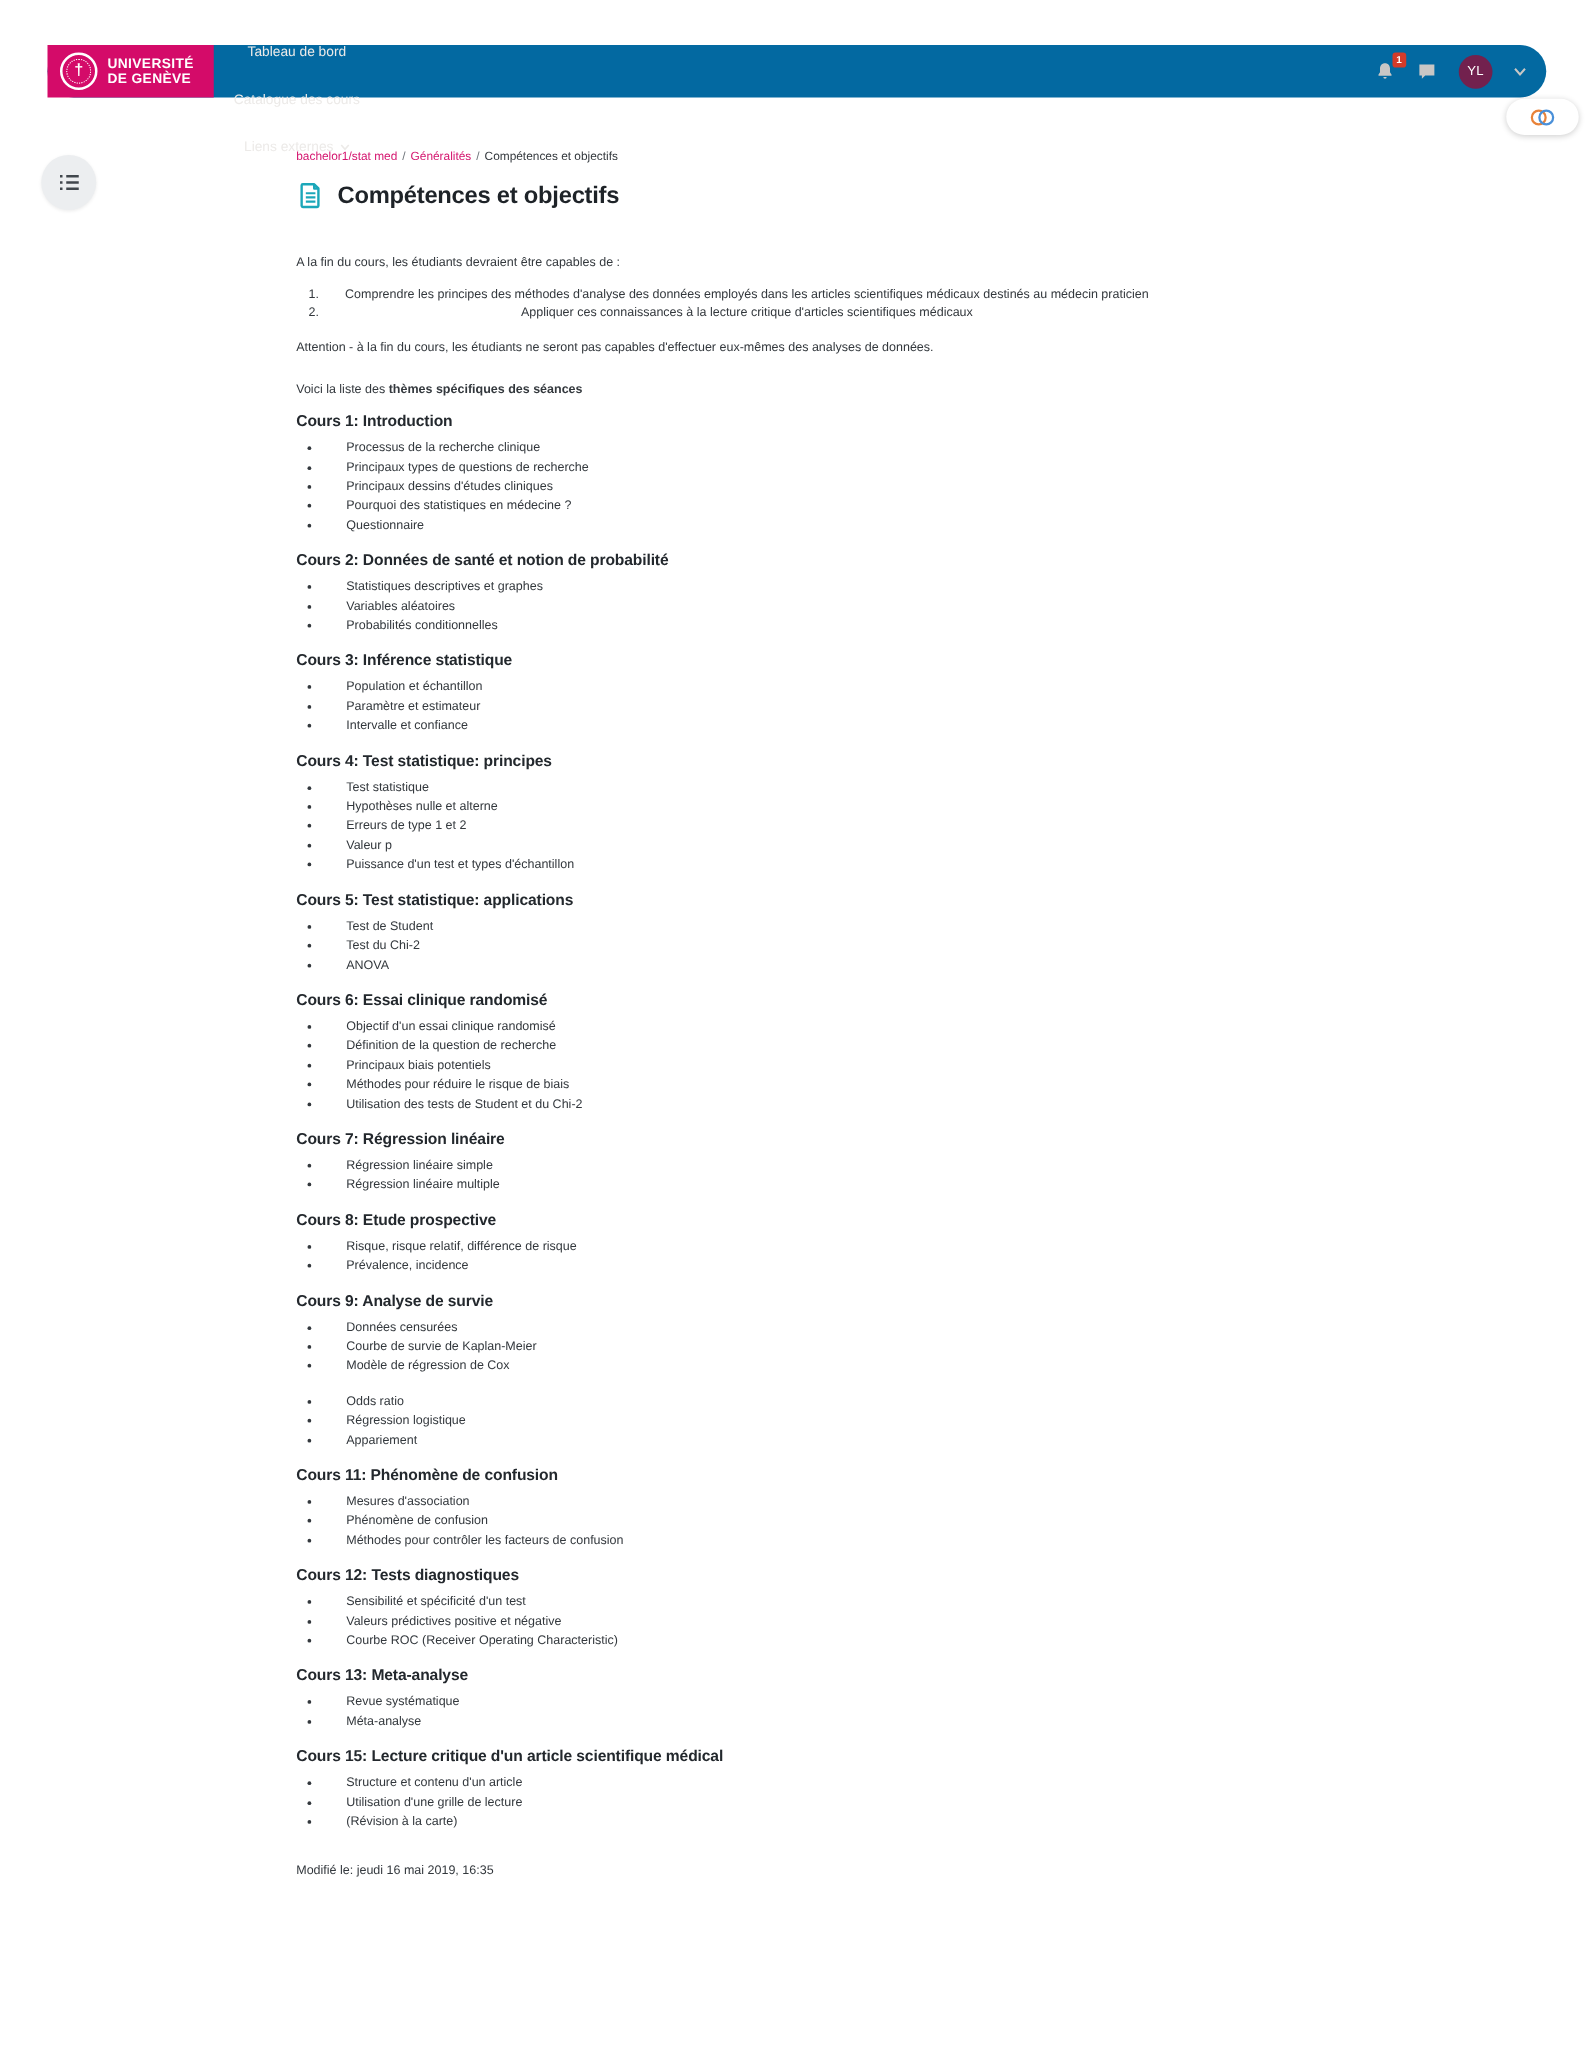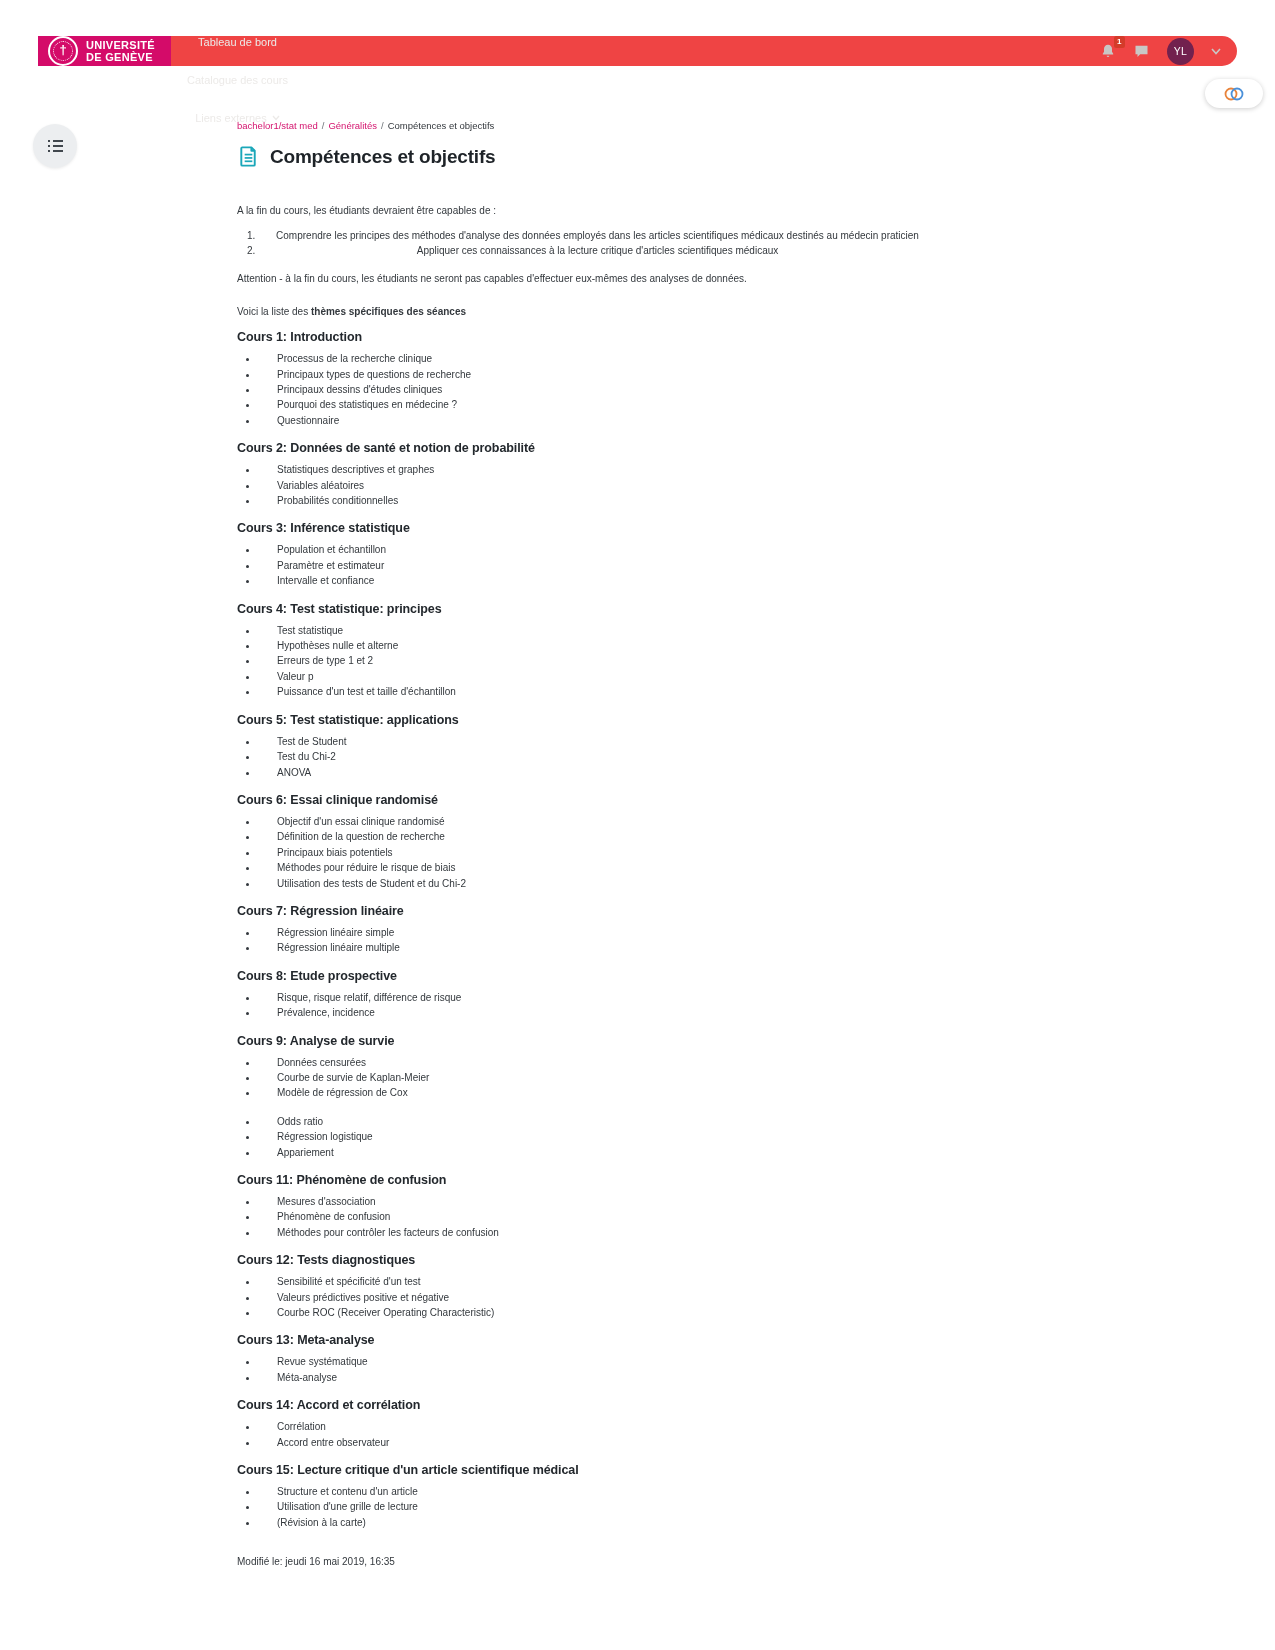--- a/index.html
+++ b/index.html
@@ -4,22 +4,22 @@
 <style>
   * { box-sizing: border-box; margin: 0; padding: 0; }
   html,body { background:#fff; }
   body {
     width:1275px; height:1650px; position:relative; overflow:hidden;
     font-family:"Liberation Sans", sans-serif; color:#33383d;
   }
 
   
   .navbar {
-    position:absolute; left:38px; right:38px; top:36px; height:30px;
-    background:#ef4444; display:flex; align-items:stretch;border-radius:22px;
+    position:absolute; left:38px; right:38px; top:36px; height:42px;
+    background:#0369a1; display:flex; align-items:stretch;border-radius:22px;
   }
   .logo {
     background:#d40b69; display:flex; align-items:center;
     padding:0 16px 0 10px; gap:8px; flex:0 0 auto;
   }
   .seal {
     width:30px; height:30px; border:2px solid #fff; border-radius:50%;
     position:relative; flex:0 0 auto;
   }
   .seal::before {
@@ -209,21 +209,21 @@
         </ul>
   </div>
 
   <div class="course">
     <h3>Cours 4: Test statistique: principes</h3>
     <ul>
           <li>Test statistique</li>
           <li>Hypothèses nulle et alterne</li>
           <li>Erreurs de type 1 et 2</li>
           <li>Valeur p</li>
-          <li>Puissance d'un test et taille d'échantillon</li>
+          <li>Puissance d'un test et types d'échantillon</li>
         </ul>
   </div>
 
   <div class="course">
     <h3>Cours 5: Test statistique: applications</h3>
     <ul>
           <li>Test de Student</li>
           <li>Test du Chi-2</li>
           <li>ANOVA</li>
         </ul>
@@ -292,27 +292,20 @@
   </div>
 
   <div class="course">
     <h3>Cours 13: Meta-analyse</h3>
     <ul>
           <li>Revue systématique</li>
           <li>Méta-analyse</li>
         </ul>
   </div>
 
-  <div class="course">
-    <h3>Cours 14: Accord et corrélation</h3>
-    <ul>
-          <li>Corrélation</li>
-          <li>Accord entre observateur</li>
-        </ul>
-  </div>
 
   <div class="course">
     <h3>Cours 15: Lecture critique d'un article scientifique médical</h3>
     <ul>
           <li>Structure et contenu d'un article</li>
           <li>Utilisation d'une grille de lecture</li>
           <li>(Révision à la carte)</li>
         </ul>
   </div>
 </div>

